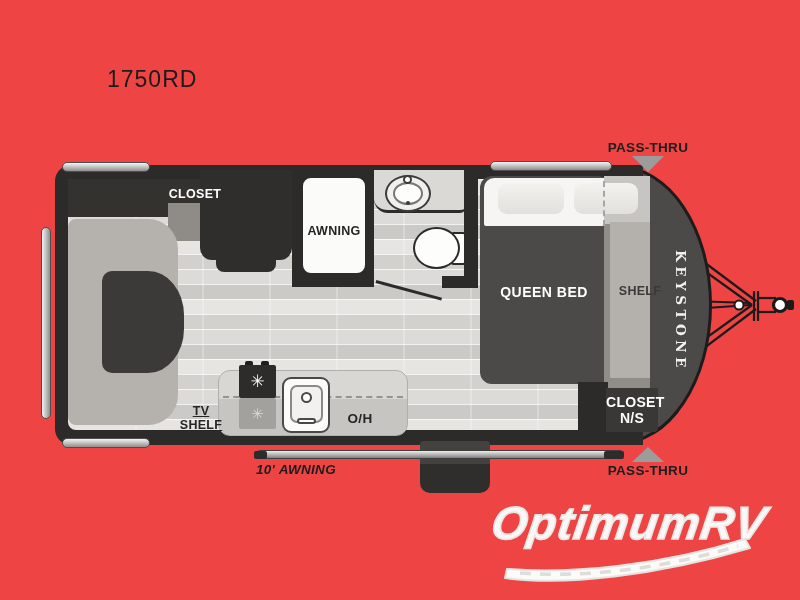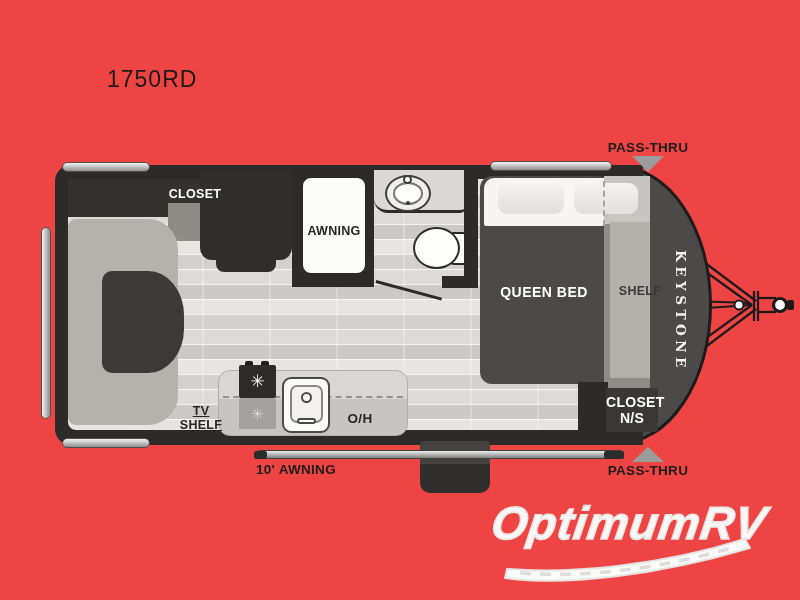--- a/index.html
+++ b/index.html
@@ -151,21 +151,21 @@
   <div class="abs tri-down" style="left:632px;top:156px;"></div>
   <div class="abs tri-up" style="left:632px;top:447px;"></div>
 
   <div class="lbl lbl-light" style="left:164px;top:187px;width:62px;font-size:12.5px;">CLOSET</div>
   <div class="lbl" style="left:301px;top:224px;width:66px;font-size:12.5px;color:#242424;">AWNING</div>
   <div class="lbl" style="left:176px;top:404px;width:50px;font-size:12.5px;color:#262626;text-decoration:underline;">
     <div>TV</div>
     <div>SHELF</div>
   </div>
   <div class="lbl" style="left:334px;top:411px;width:52px;font-size:13.5px;color:#262626;">O/H</div>
-  <div class="lbl" style="left:248px;top:462px;width:96px;font-size:13.5px;">10' AWNING</div>
+  <div class="lbl" style="left:248px;top:462px;width:96px;font-size:13.5px;font-style:italic;">10' AWNING</div>
   <div class="lbl lbl-light" style="left:484px;top:285px;width:120px;font-size:14px;letter-spacing:.5px;">QUEEN BED</div>
   <div class="lbl" style="left:616px;top:284px;width:48px;font-size:12.5px;color:#3b3a38;">SHELF</div>
   <div class="lbl lbl-light" style="left:606px;top:395px;width:52px;font-size:14px;">
     <div>CLOSET</div>
     <div>N/S</div>
   </div>
   <div class="lbl" style="left:598px;top:140px;width:100px;font-size:13.5px;">PASS-THRU</div>
   <div class="lbl" style="left:598px;top:463px;width:100px;font-size:13.5px;">PASS-THRU</div>
 
 </div>

